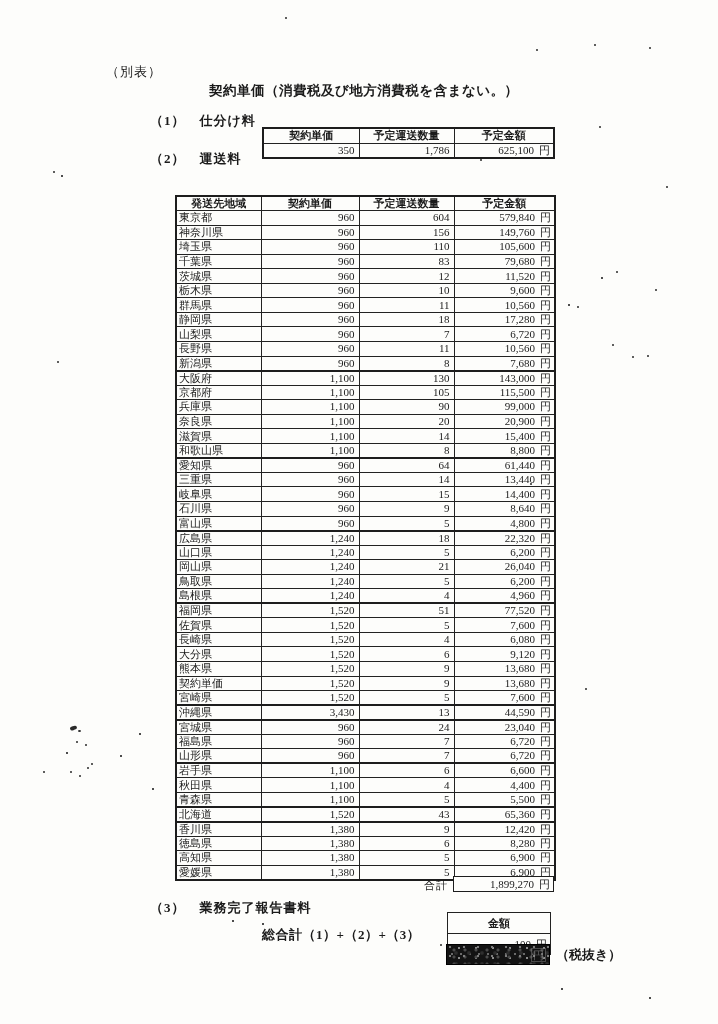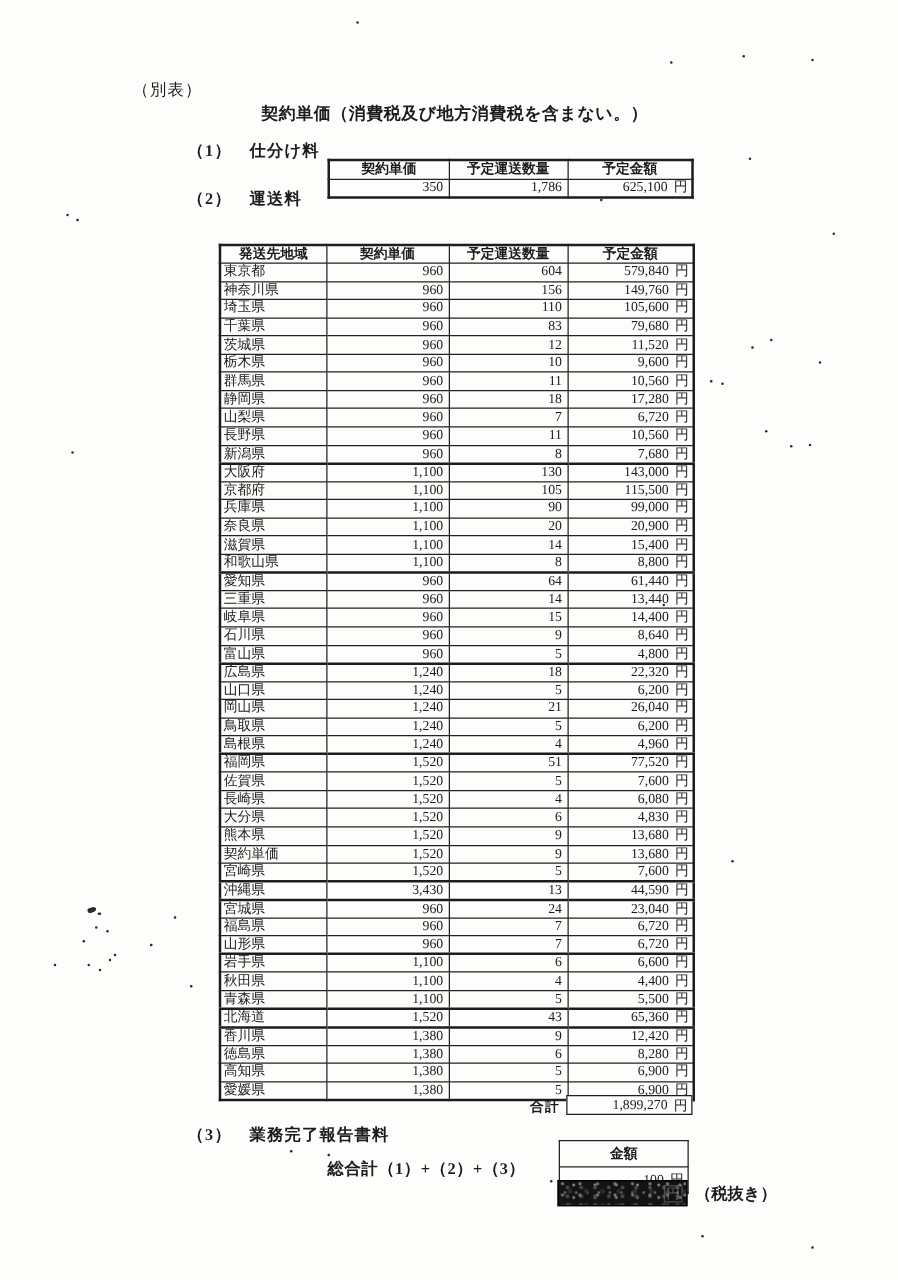--- a/index.html
+++ b/index.html
@@ -31,21 +31,21 @@
 
   
   #table1 { position:absolute; left:262px; top:111px; width:292px; border:2px solid #1d1d1d; }
   #table1 td, #table1 th { height:15px; }
 
   
   #table2 { position:absolute; left:175px; top:179px; width:379px; border:2px solid #1d1d1d; }
 
   
   #total-row { position:absolute; left:175px; top:877px; width:379px; height:16px; }
-  #total-row .total-label { position:absolute; right:106px; top:1px; font-size:11px; font-weight:bold; letter-spacing:1px; }
+  #total-row .total-label { position:absolute; right:106px; top:1px; font-size:11px; font-weight:normal; letter-spacing:1px; }
   #total-row .total-box { position:absolute; left:278px; top:-1px; width:101px; height:16px;
       border:1.5px solid #1d1d1d; display:flex; justify-content:flex-end; align-items:center;
       gap:5px; font-size:11px; padding-right:3px; background:#fdfdfb; }
 
   
   #table3 { position:absolute; left:447px; top:896px; width:104px; border:1.5px solid #1d1d1d; }
   #table3 td, #table3 th { height:21px; }
 
   
   .grand-label { position:absolute; left:262px; top:926px; font-size:13px; font-weight:bold; letter-spacing:0.5px; }
@@ -482,21 +482,21 @@
             </span>
       </td>
     </tr>
 
     <tr class="trow">
       <td class="c-region">大分県</td>
       <td class="c-num">1,520</td>
       <td class="c-num">6</td>
       <td class="c-amount">
         <span class="cell-flex">
-              <span>4,830</span>
+              <span>9,120</span>
               <span>円</span>
             </span>
       </td>
     </tr>
 
     <tr class="trow">
       <td class="c-region">熊本県</td>
       <td class="c-num">1,520</td>
       <td class="c-num">9</td>
       <td class="c-amount">

